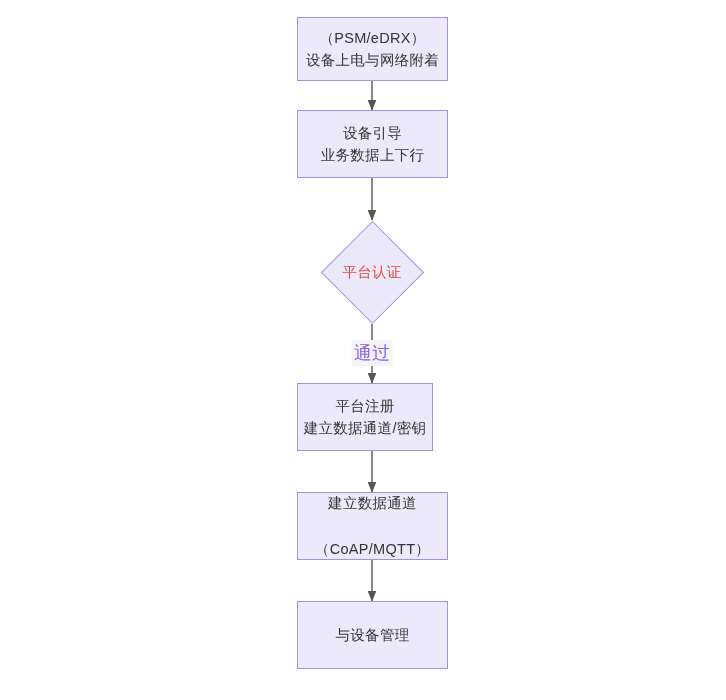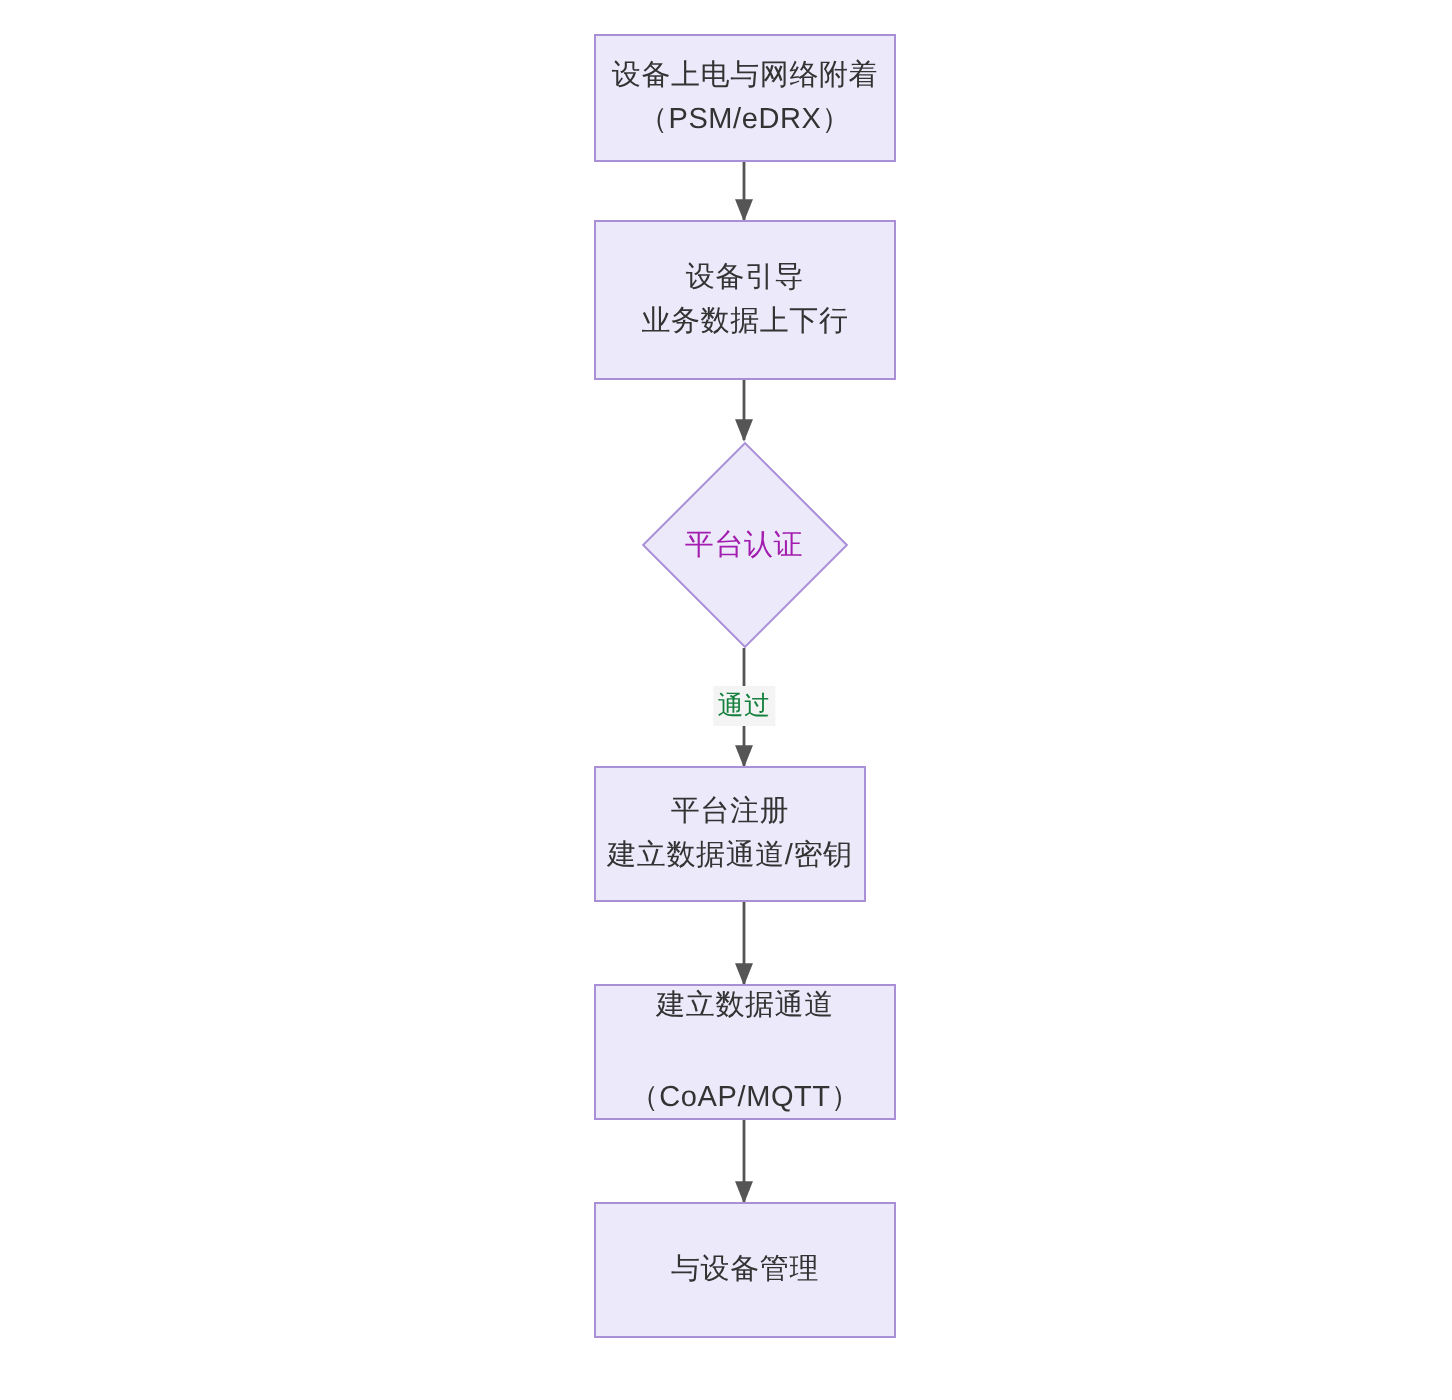--- a/index.html
+++ b/index.html
@@ -59,31 +59,31 @@
   }
   .decision-label {
     position: absolute;
     left: 0;
     top: 0;
     width: 104px;
     height: 104px;
     display: flex;
     align-items: center;
     justify-content: center;
-    color: #a21caf;
+    color: #ef4444;
     font-size: 14.5px;
     letter-spacing: 0.3px;
     white-space: nowrap;
   }
 
   .edge-label {
     position: absolute;
     background: #F4F4F4;
-    color: #15803d;
-    font-size: 13px;
+    color: #8b5cf6;
+    font-size: 18px;
     letter-spacing: 0.3px;
     padding: 1px 2px;
     white-space: nowrap;
     transform: translate(-50%, -50%);
   }
 </style>
 </head>
 <body>
 
 <svg id="flow-canvas" viewBox="0 0 726 700" xmlns="http://www.w3.org/2000/svg">
@@ -96,24 +96,24 @@
       <line x1="372" y1="81" x2="372" y2="110" stroke="#555555" stroke-width="1.4" marker-end="url(#arrowhead)"></line>
       <line x1="372" y1="178" x2="372" y2="220" stroke="#555555" stroke-width="1.4" marker-end="url(#arrowhead)"></line>
       <line x1="372" y1="324" x2="372" y2="383" stroke="#555555" stroke-width="1.4" marker-end="url(#arrowhead)"></line>
       <line x1="372" y1="451" x2="372" y2="492" stroke="#555555" stroke-width="1.4" marker-end="url(#arrowhead)"></line>
       <line x1="372" y1="560" x2="372" y2="601" stroke="#555555" stroke-width="1.4" marker-end="url(#arrowhead)"></line>
     </g>
 </svg>
 
 <div id="nodes-layer">
     <div class="node" style="left: 297px; top: 17px; width: 151px; height: 64px;">
+      <span class="line">（PSM/eDRX）</span>
       <span class="line">设备上电与网络附着</span>
-      <span class="line">（PSM/eDRX）</span>
     </div>
-    <div class="node" style="left: 297px; top: 110px; width: 151px; height: 80px;">
+    <div class="node" style="left: 297px; top: 110px; width: 151px; height: 68px;">
       <span class="line">设备引导</span>
       <span class="line">业务数据上下行</span>
     </div>
     <div class="decision-wrap" style="left: 320px; top: 220px; width: 104px; height: 104px;">
       <div class="decision-shape"></div>
       <div class="decision-label">平台认证</div>
     </div>
     <div class="node" style="left: 297px; top: 383px; width: 136px; height: 68px;">
       <span class="line">平台注册</span>
       <span class="line">建立数据通道/密钥</span>

